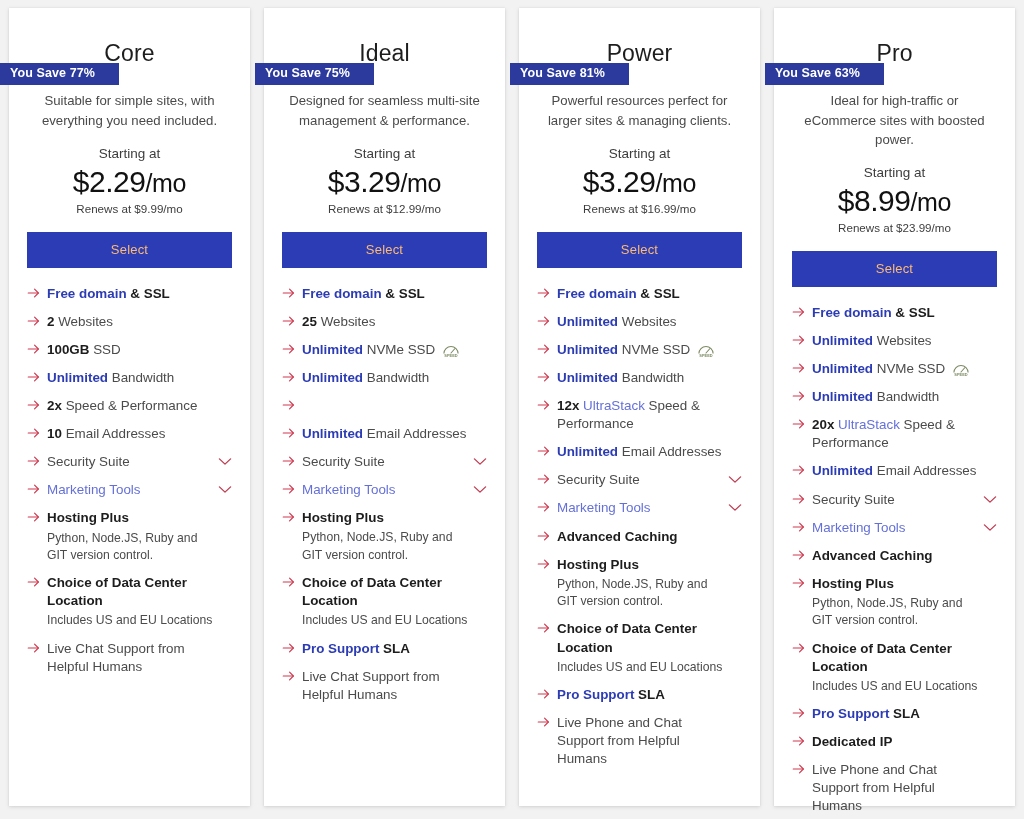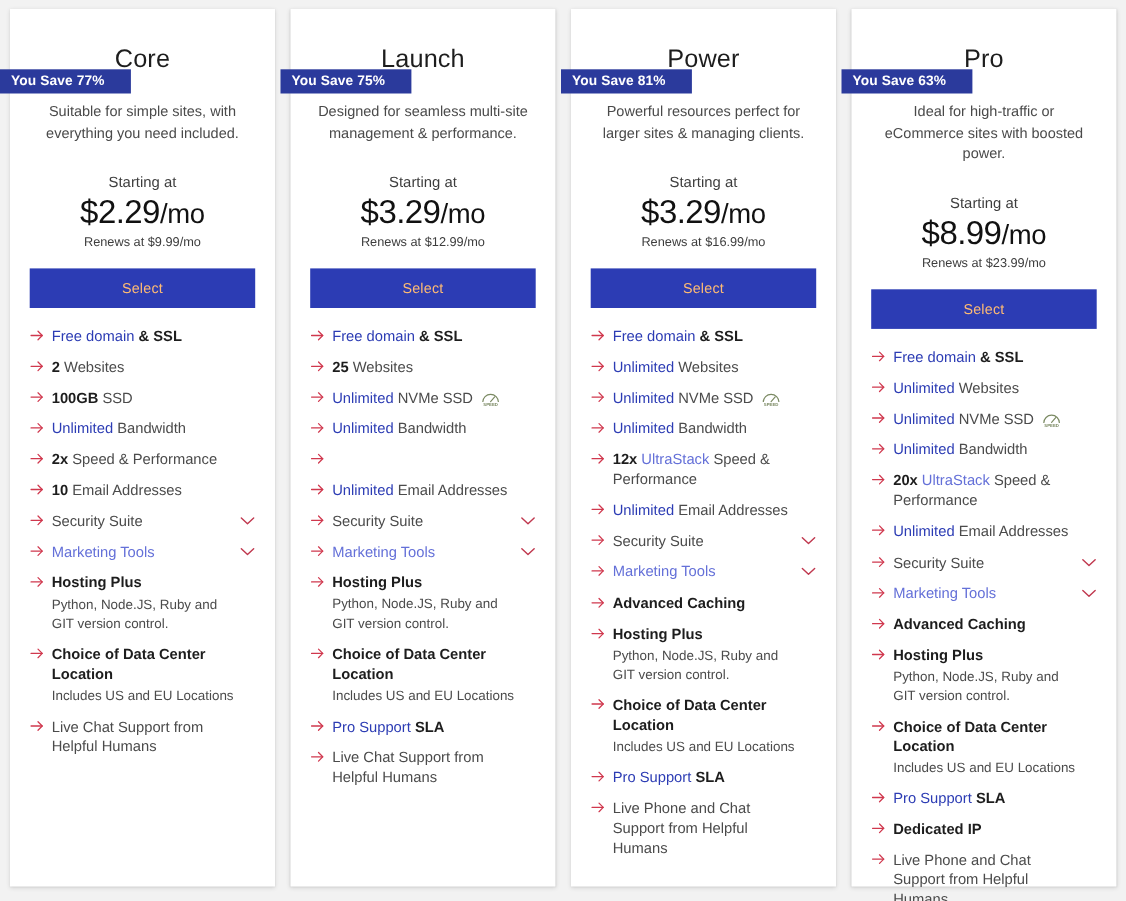--- a/index.html
+++ b/index.html
@@ -59,21 +59,21 @@
   .plan-desc {
     margin-top: 25px;
     text-align: center;
     font-size: 13.2px;
     line-height: 1.45;
     color: #4a4a4a;
     padding: 0 2px;
   }
 
   .starting-at {
-    margin-top: 28px;
+    margin-top: 16px;
     text-align: center;
     font-size: 13.5px;
     color: #3d3d3d;
   }
 
   .price-row {
     text-align: center;
     margin-top: 4px;
     color: #111111;
     white-space: nowrap;
@@ -134,21 +134,21 @@
   }
   .arrow-icon svg { display: block; }
 
   .feature-body { flex: 1 1 auto; min-width: 0; }
 
   .feature-text {
     font-size: 13.4px;
     line-height: 1.35;
     color: #4b4b4b;
   }
-  .feature-text .hl-blue   { color: #2c3cb4; font-weight: 400; }
+  .feature-text .hl-blue   { color: #2c3cb4; font-weight: 700; }
   .feature-text .hl-bold   { color: #1d1d1d; font-weight: 700; }
   .feature-text .hl-plain  { color: #4b4b4b; }
   .feature-text .hl-light  { color: #6470d8; }
 
   .feature-sub {
     font-size: 12.2px;
     line-height: 1.42;
     color: #4b4b4b;
     margin-top: 2px;
   }
@@ -315,21 +315,21 @@
               <path d="M9.3 2.2 14 7l-4.7 4.8"></path>
             </svg>
           </span>
           <div class="feature-body">
             <div class="feature-text"><span class="hl-plain">Live Chat Support from Helpful Humans</span></div>
           </div>
         </li>
       </ul>
     </div>
     <div class="plan-card">
-      <div class="plan-name">Launch</div>
+      <div class="plan-name">Ideal</div>
       <div class="save-badge">You Save 75%</div>
       <div class="plan-desc">Designed for seamless multi-site management &amp; performance.</div>
       <div class="starting-at">Starting at</div>
       <div class="price-row"><span class="price-amount">$3.29</span><span class="price-period">/mo</span></div>
       <div class="renews">Renews at $12.99/mo</div>
       <button class="select-button">Select</button>
       <ul class="feature-list">
         <li class="feature-item">
           <span class="arrow-icon">
             <svg viewBox="0 0 16 14" width="13" height="12" fill="none" stroke="currentColor" stroke-width="1.4" stroke-linecap="round" stroke-linejoin="round">

